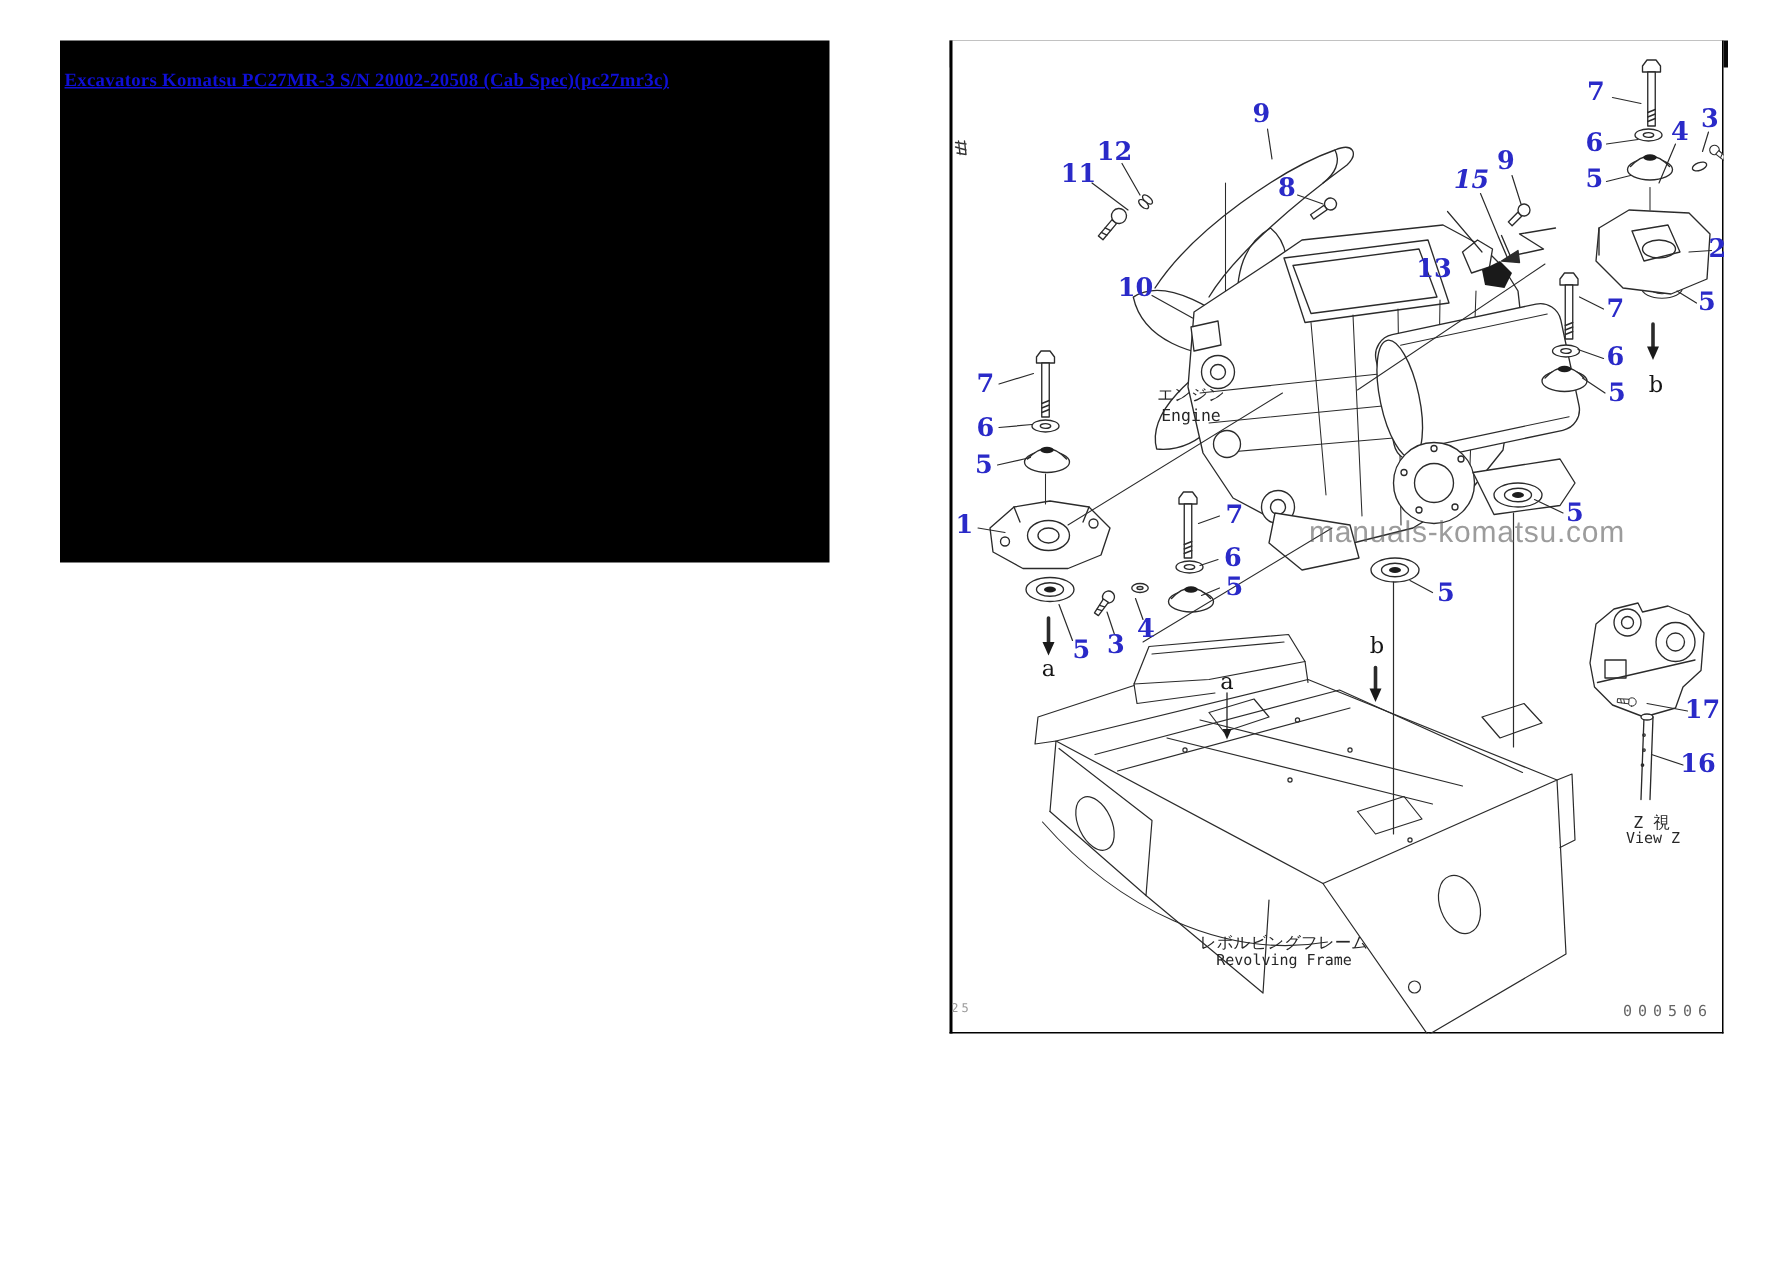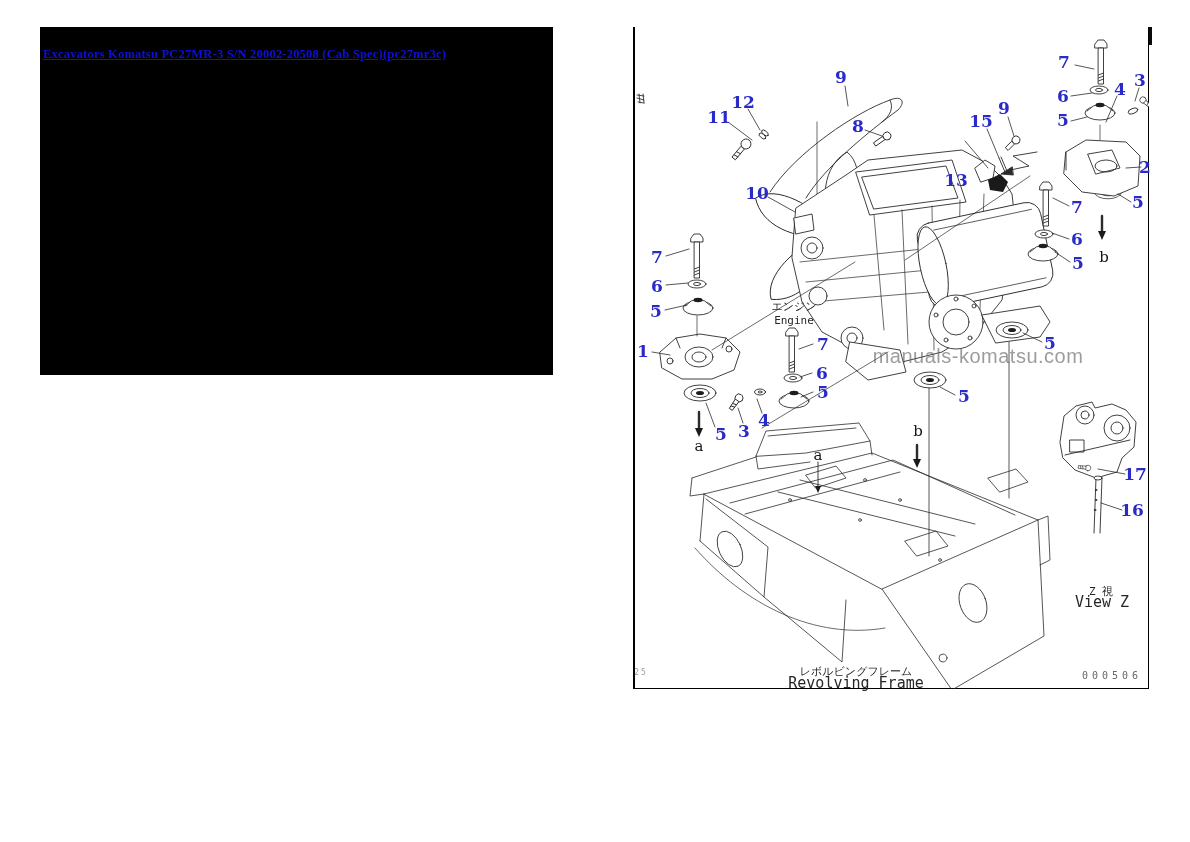--- a/index.html
+++ b/index.html
@@ -33,23 +33,23 @@
     font:bold 17px "DejaVu Serif",serif;color:var(--callout,#2a2ac8);
     line-height:1;white-space:nowrap;z-index:5;
   }
   .refletter{
     position:absolute;transform:translate(-50%,-50%);
     font:15px "DejaVu Serif",serif;color:#151515;line-height:1;z-index:5;
   }
   .dlabel{
     position:absolute;transform:translate(-50%,-50%);
     font:11px "DejaVu Sans Mono",monospace;color:#262626;
-    white-space:nowrap;line-height:1.15;z-index:4;text-align:left;margin-top:43px;
-  }
-  .dlabel.small{font-size:15px;}
+    white-space:nowrap;line-height:1.15;z-index:4;text-align:left;
+  }
+  .dlabel.small{font-size:10px;}
   .watermark{
     position:absolute;transform:translate(-50%,-50%);
     font:20px "Liberation Sans",sans-serif;color:rgba(95,95,95,.62);
     white-space:nowrap;z-index:6;letter-spacing:.5px;
   }
   .sheetno{
     position:absolute;transform:translate(-50%,-50%);
     font:10px "DejaVu Sans Mono",monospace;color:#666;letter-spacing:4px;
     white-space:nowrap;z-index:4;
   }
@@ -302,21 +302,21 @@
 <div class="sheetno" style="left:1112px;top:675px">000506</div>
 <div class="pagefrag" style="left:641px;top:672px">25</div>
 
 <div>
     <div class="callout" style="left: 841px; top: 77px;">9</div>
     <div class="callout" style="left: 743px; top: 102px;">12</div>
     <div class="callout" style="left: 719px; top: 117px;">11</div>
     <div class="callout" style="left: 858px; top: 126px;">8</div>
     <div class="callout" style="left: 757px; top: 193px; text-align: right;">10</div>
     <div class="callout" style="left: 956px; top: 134px; margin-top: 46px;">13</div>
-    <div class="callout" style="left: 981px; top: 121px;">15</div>
+    <div class="callout" style="left: 981px; top: 121px; font-style: italic;">15</div>
     <div class="callout" style="left: 1004px; top: 108px;">9</div>
     <div class="callout" style="left: 1064px; top: 62px;">7</div>
     <div class="callout" style="left: 1140px; top: 80px;">3</div>
     <div class="callout" style="left: 1063px; top: 96px;">6</div>
     <div class="callout" style="left: 1120px; top: 89px;">4</div>
     <div class="callout" style="left: 1063px; top: 120px;">5</div>
     <div class="callout" style="left: 1145px; top: 167px;">2</div>
     <div class="callout" style="left: 1077px; top: 207px;">7</div>
     <div class="callout" style="left: 1138px; top: 202px;">5</div>
     <div class="callout" style="left: 1077px; top: 239px;">6</div>

